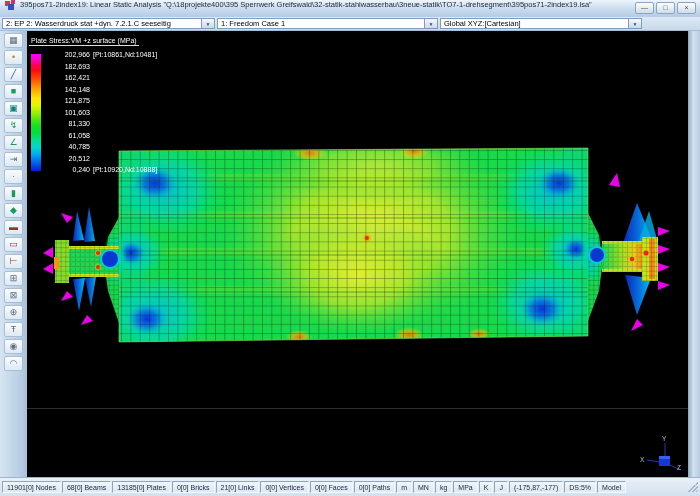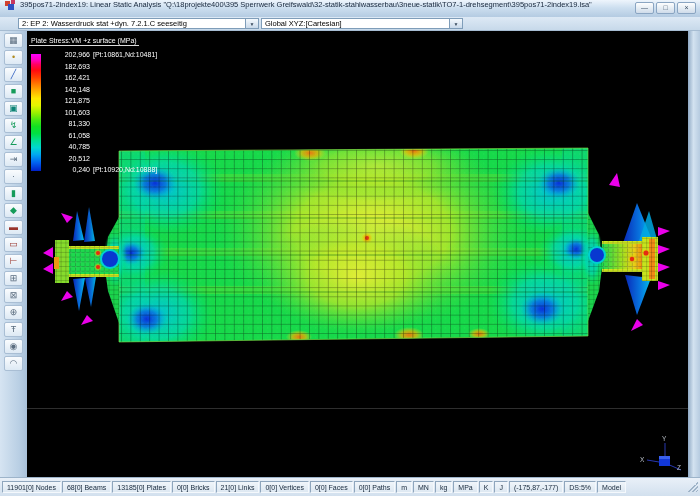--- a/index.html
+++ b/index.html
@@ -12,21 +12,21 @@
   .title-text{font-size:7.5px;color:#15253a;white-space:nowrap;overflow:hidden;width:600px;}
   .win-controls{position:absolute;right:4px;top:2px;display:flex;gap:2px;}
   .win-btn{width:19px;height:12px;border:1px solid #8aa5c2;border-radius:2px;
            background:linear-gradient(#fdfefe,#cfdcea);font-size:7px;line-height:10px;
            text-align:center;color:#3d5168;box-sizing:border-box;}
   
   .combobar{position:absolute;left:0;top:17px;width:700px;height:14px;box-sizing:border-box;
             background:linear-gradient(#dde9f5,#c7d9ea);border-bottom:1px solid #a6bcd2;
             display:flex;gap:2px;padding:1px 2px;}
   .combo{background:#fff;border:1px solid #7f9db9;display:flex;box-sizing:border-box;height:11px;}
-  .combo-1{width:241px;margin-left:16px;} .combo-2{width:221px;} .combo-3{width:202px;}
+  .combo-1{width:213px;} .combo-2{width:221px;} .combo-3{width:202px;}
   .combo-text{flex:1;font-size:7.5px;line-height:9px;padding:0 3px;color:#000;
               white-space:nowrap;overflow:hidden;}
   .combo-arrow{width:12px;border-left:1px solid #7f9db9;text-align:center;font-size:5px;
                line-height:10px;color:#394b5e;background:linear-gradient(#f4f9fd,#c9d9ea);}
   
   .lefttools{position:absolute;left:0;top:31px;width:27px;height:446px;
              background:linear-gradient(90deg,#d6e4f2,#b9cfe4 70%,#a9c1d9);}
   .tool-btn{width:19px;height:15px;margin:2px auto 2px auto;border:1px solid #a9bed4;border-radius:2px;
             background:linear-gradient(#fafcfe,#dde9f4);text-align:center;font-size:9px;
             line-height:13px;box-sizing:border-box;overflow:hidden;}
@@ -81,20 +81,24 @@
     <div class="win-controls">
       <div class="win-btn">—</div>
       <div class="win-btn">□</div>
       <div class="win-btn">×</div>
     </div>
   </div>
 
   <div class="combobar">
     <div class="combo combo-1">
       <div class="combo-text">2: EP 2: Wasserdruck stat +dyn. 7.2.1.C seeseitig</div>
+      <div class="combo-arrow">▼</div>
+    </div>
+    <div class="combo combo-2">
+      <div class="combo-text">1: Freedom Case 1</div>
       <div class="combo-arrow">▼</div>
     </div>
     <div class="combo combo-3">
       <div class="combo-text">Global XYZ:[Cartesian]</div>
       <div class="combo-arrow">▼</div>
     </div>
   </div>
 
   <div class="lefttools">
     <div class="tool-btn c-gray">▦</div>

